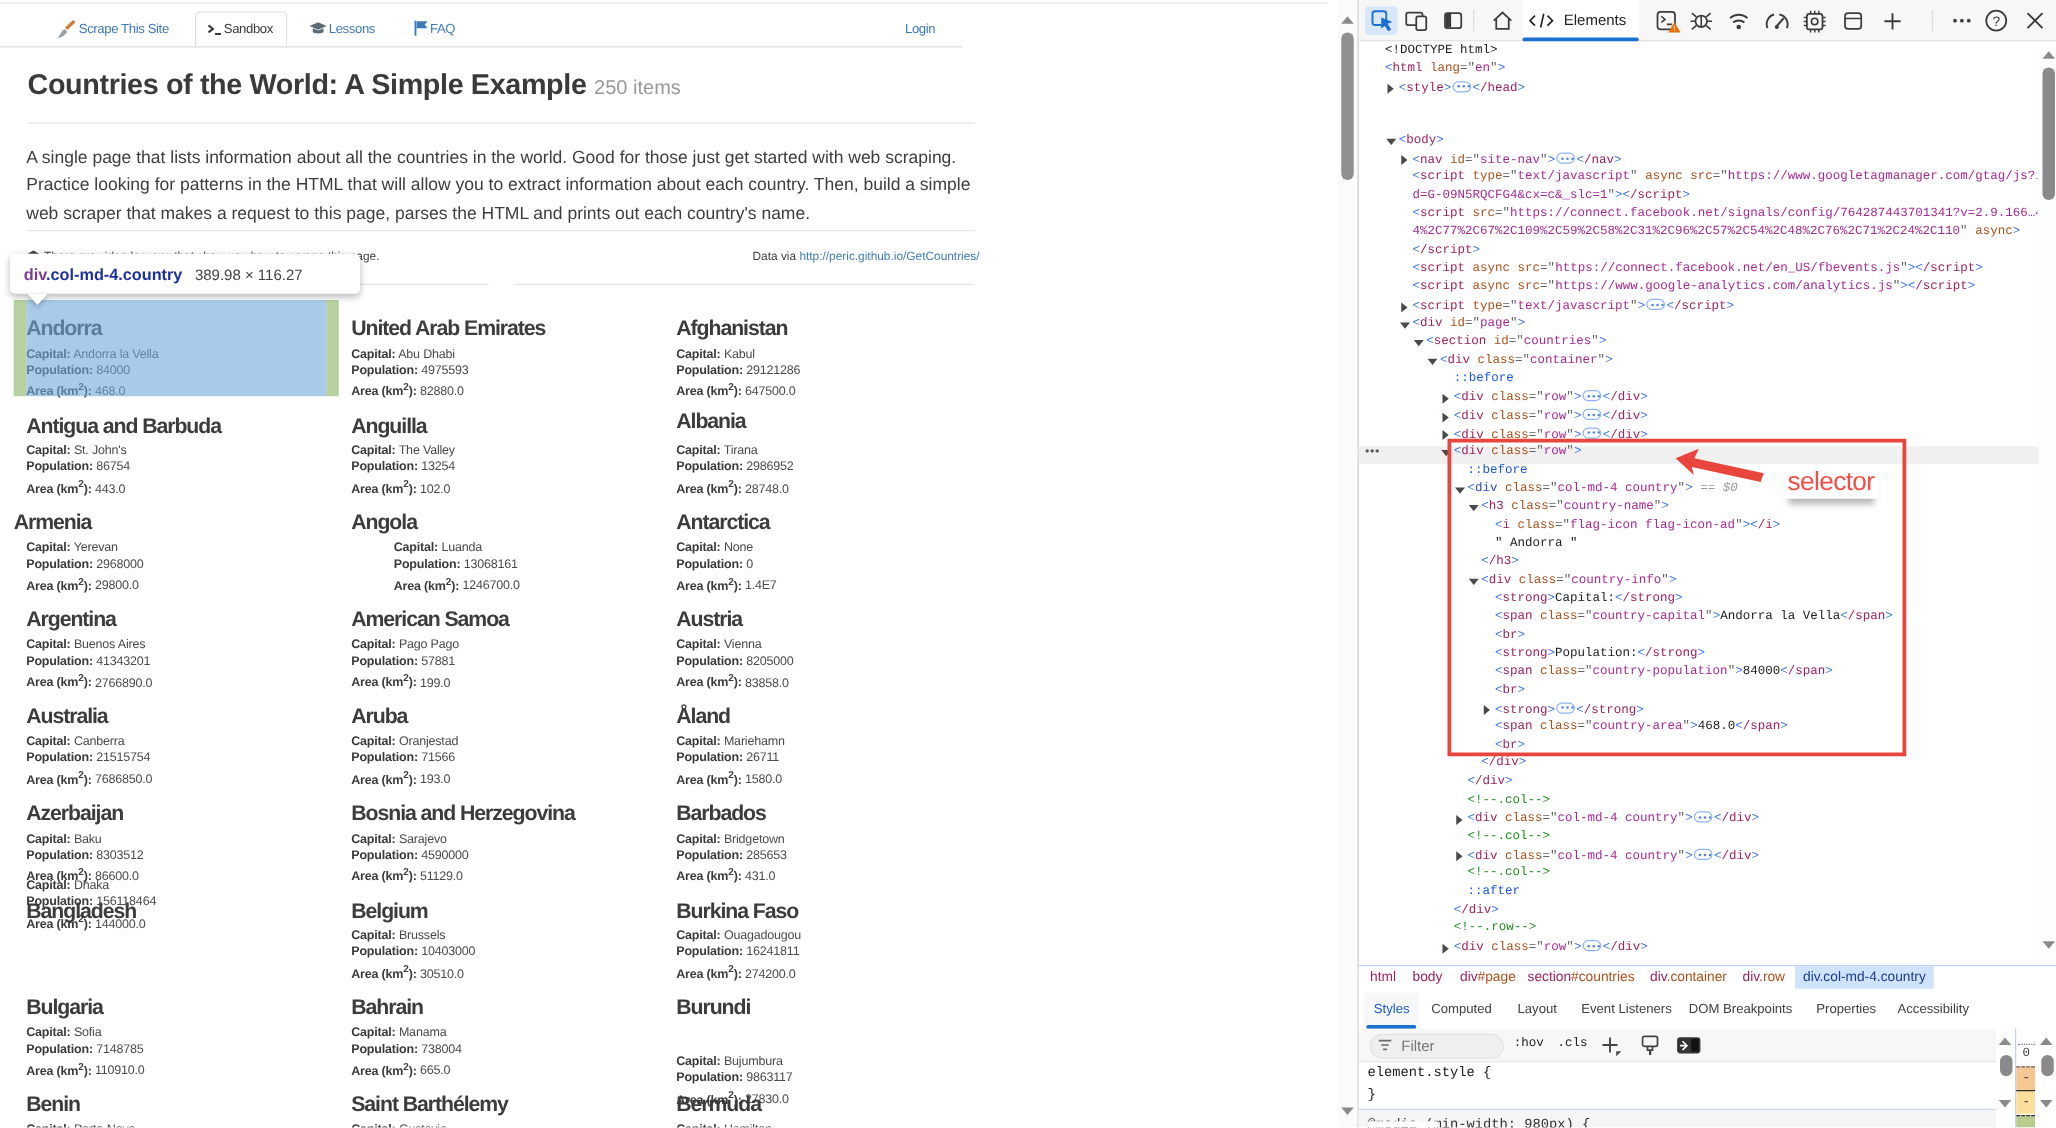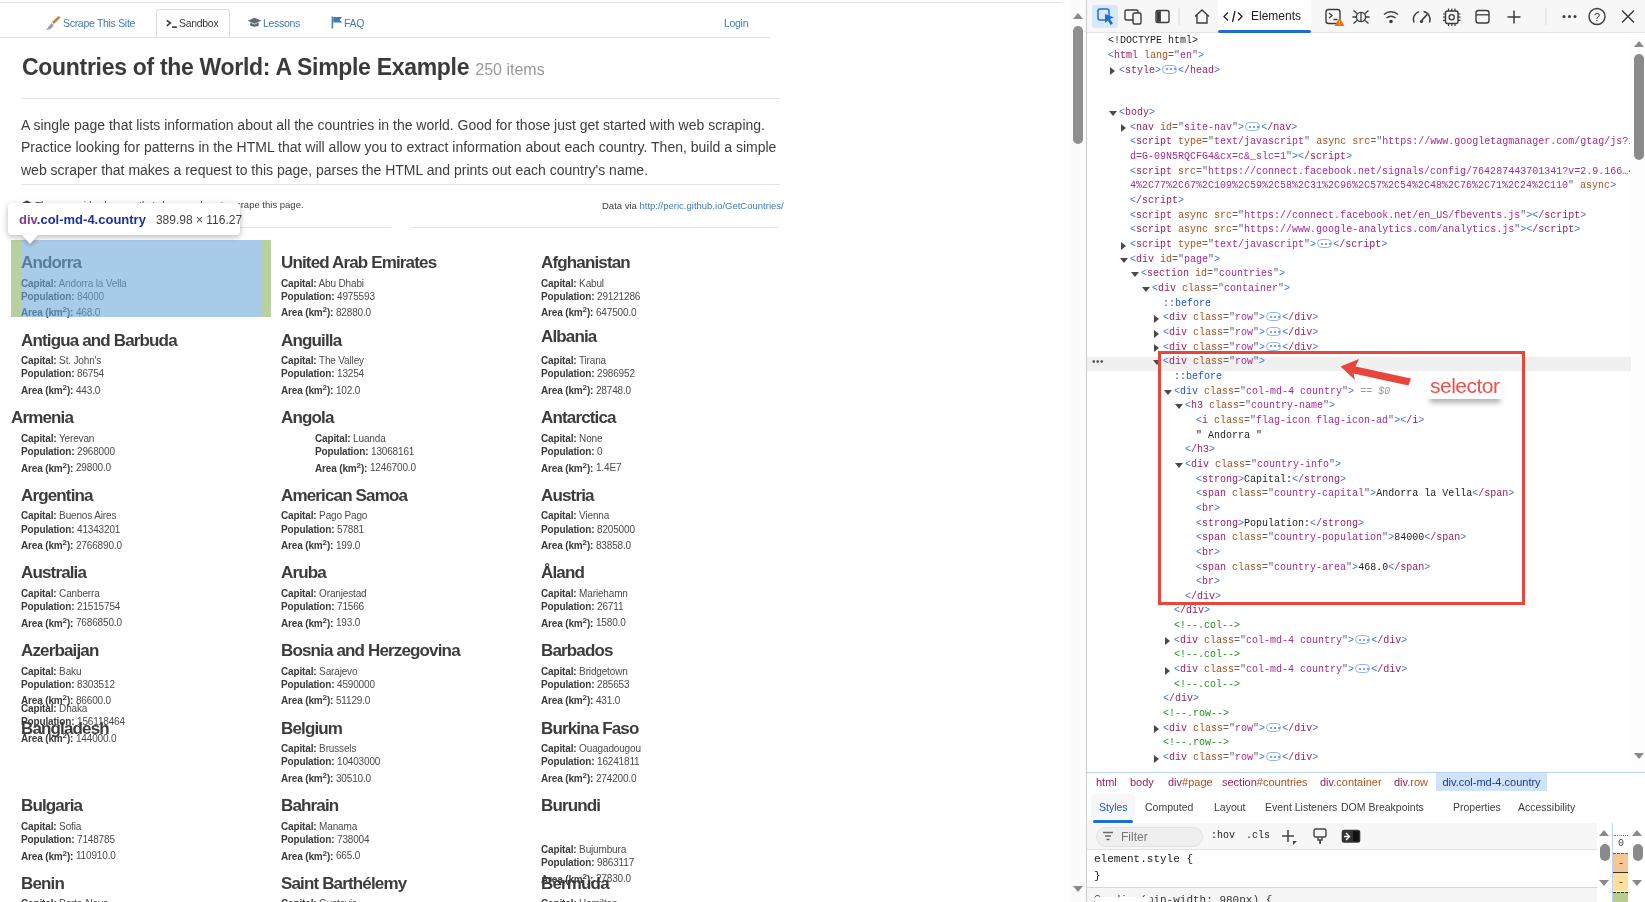--- a/index.html
+++ b/index.html
@@ -18,21 +18,21 @@
 .hr { position:absolute; height:1px; background:#e4e4e4; }
 h1 { font-size:23px; letter-spacing:-0.3px; font-weight:bold; color:#3a3a3a; }
 h1 .small { font-size:16px; letter-spacing:0; font-weight:normal; color:#999; }
 #lead { position:absolute; top:114px; left:21px; font-size:14px; line-height:22.3px; color:#3d3d3d; white-space:nowrap; }
 .cname { font-size:17px; letter-spacing:-0.85px; font-weight:bold; color:#3c3c3c; white-space:nowrap; }
 .cinfo { font-size:10px; letter-spacing:-0.15px; color:#4a4a4a; line-height:13.3px; white-space:nowrap; }
 .cinfo b { color:#3a3a3a; }
 .cinfo sup { font-size:8px; }
 .hl-green { position:absolute; top:240px; width:10px; height:77px; background:#b7d2a0; }
 #hl-blue  { position:absolute; left:21px; top:240px; width:240px; height:77px; background:rgba(111,168,220,0.60); }
-#tooltip { position:absolute; left:8px; top:203px; width:232px; height:32px; background:#fff;
+#tooltip { position:absolute; left:8px; top:203px; width:280px; height:32px; background:#fff;
   border-radius:4px; box-shadow:0 2px 6px rgba(0,0,0,0.28); z-index:30; }
 #tooltip .arrow { position:absolute; left:14px; top:32px; width:0; height:0;
   border-left:8px solid transparent; border-right:8px solid transparent; border-top:9px solid #fff;
   filter:drop-shadow(0 2px 2px rgba(0,0,0,0.25)); }
 #tooltip .row1 { position:absolute; left:11px; top:9px; font-size:13px; white-space:nowrap; }
 #pagescroll { position:absolute; left:1070px; top:0; width:16px; height:902px; background:#fbfbfb; }
 #pagescroll .thumb { position:absolute; left:3px; top:26px; width:10px; height:118px; background:#8f8f8f; border-radius:5px; }
 .scroll-arrow-up { width:0;height:0;border-left:5px solid transparent;border-right:5px solid transparent;border-bottom:6px solid #8a8a8a; position:absolute; }
 .scroll-arrow-dn { width:0;height:0;border-left:5px solid transparent;border-right:5px solid transparent;border-top:6px solid #8a8a8a; position:absolute; }
 
@@ -287,29 +287,31 @@
 <div class="trow" style="padding-left:109px;"><span class="b">&lt;</span><span class="t">i</span> <span class="a">class</span><span class="q">="</span><span class="v">flag-icon flag-icon-ad</span><span class="q">"</span><span class="b">&gt;</span><span class="b">&lt;</span><span class="t">/i</span><span class="b">&gt;</span></div>
 <div class="trow" style="padding-left:109px;"><span class="k">" Andorra "</span></div>
 <div class="trow" style="padding-left:98px;"><span class="b">&lt;</span><span class="t">/h3</span><span class="b">&gt;</span></div>
 <div class="trow" style="padding-left:98px;"><span class="ar ad" style="left:88px;"></span><span class="b">&lt;</span><span class="t">div</span> <span class="a">class</span><span class="q">="</span><span class="v">country-info</span><span class="q">"</span><span class="b">&gt;</span></div>
 <div class="trow" style="padding-left:109px;"><span class="b">&lt;</span><span class="t">strong</span><span class="b">&gt;</span><span class="k">Capital:</span><span class="b">&lt;</span><span class="t">/strong</span><span class="b">&gt;</span></div>
 <div class="trow" style="padding-left:109px;"><span class="b">&lt;</span><span class="t">span</span> <span class="a">class</span><span class="q">="</span><span class="v">country-capital</span><span class="q">"</span><span class="b">&gt;</span><span class="k">Andorra la Vella</span><span class="b">&lt;</span><span class="t">/span</span><span class="b">&gt;</span></div>
 <div class="trow" style="padding-left:109px;"><span class="b">&lt;</span><span class="t">br</span><span class="b">&gt;</span></div>
 <div class="trow" style="padding-left:109px;"><span class="b">&lt;</span><span class="t">strong</span><span class="b">&gt;</span><span class="k">Population:</span><span class="b">&lt;</span><span class="t">/strong</span><span class="b">&gt;</span></div>
 <div class="trow" style="padding-left:109px;"><span class="b">&lt;</span><span class="t">span</span> <span class="a">class</span><span class="q">="</span><span class="v">country-population</span><span class="q">"</span><span class="b">&gt;</span><span class="k">84000</span><span class="b">&lt;</span><span class="t">/span</span><span class="b">&gt;</span></div>
 <div class="trow" style="padding-left:109px;"><span class="b">&lt;</span><span class="t">br</span><span class="b">&gt;</span></div>
+<div class="trow" style="padding-left:109px;"><span class="ar arr" style="left:100px;"></span><span class="b">&lt;</span><span class="t">strong</span><span class="b">&gt;</span><span class="pill"><i></i><i></i><i></i></span><span class="b">&lt;</span><span class="t">/strong</span><span class="b">&gt;</span></div>
 <div class="trow" style="padding-left:109px;"><span class="b">&lt;</span><span class="t">span</span> <span class="a">class</span><span class="q">="</span><span class="v">country-area</span><span class="q">"</span><span class="b">&gt;</span><span class="k">468.0</span><span class="b">&lt;</span><span class="t">/span</span><span class="b">&gt;</span></div>
 <div class="trow" style="padding-left:109px;"><span class="b">&lt;</span><span class="t">br</span><span class="b">&gt;</span></div>
 <div class="trow" style="padding-left:98px;"><span class="b">&lt;</span><span class="t">/div</span><span class="b">&gt;</span></div>
 <div class="trow" style="padding-left:87px;"><span class="b">&lt;</span><span class="t">/div</span><span class="b">&gt;</span></div>
 <div class="trow" style="padding-left:87px;"><span class="c">&lt;!--.col--&gt;</span></div>
 <div class="trow" style="padding-left:87px;"><span class="ar arr" style="left:78px;"></span><span class="b">&lt;</span><span class="t">div</span> <span class="a">class</span><span class="q">="</span><span class="v">col-md-4 country</span><span class="q">"</span><span class="b">&gt;</span><span class="pill"><i></i><i></i><i></i></span><span class="b">&lt;</span><span class="t">/div</span><span class="b">&gt;</span></div>
 <div class="trow" style="padding-left:87px;"><span class="c">&lt;!--.col--&gt;</span></div>
 <div class="trow" style="padding-left:87px;"><span class="ar arr" style="left:78px;"></span><span class="b">&lt;</span><span class="t">div</span> <span class="a">class</span><span class="q">="</span><span class="v">col-md-4 country</span><span class="q">"</span><span class="b">&gt;</span><span class="pill"><i></i><i></i><i></i></span><span class="b">&lt;</span><span class="t">/div</span><span class="b">&gt;</span></div>
 <div class="trow" style="padding-left:87px;"><span class="c">&lt;!--.col--&gt;</span></div>
+<div class="trow" style="padding-left:87px;"><span class="p">::after</span></div>
 <div class="trow" style="padding-left:76px;"><span class="b">&lt;</span><span class="t">/div</span><span class="b">&gt;</span></div>
 <div class="trow" style="padding-left:76px;"><span class="c">&lt;!--.row--&gt;</span></div>
 <div class="trow" style="padding-left:76px;"><span class="ar arr" style="left:67px;"></span><span class="b">&lt;</span><span class="t">div</span> <span class="a">class</span><span class="q">="</span><span class="v">row</span><span class="q">"</span><span class="b">&gt;</span><span class="pill"><i></i><i></i><i></i></span><span class="b">&lt;</span><span class="t">/div</span><span class="b">&gt;</span></div>
 <div class="trow" style="padding-left:76px;"><span class="c">&lt;!--.row--&gt;</span></div>
 <div class="trow" style="padding-left:76px;"><span class="ar arr" style="left:67px;"></span><span class="b">&lt;</span><span class="t">div</span> <span class="a">class</span><span class="q">="</span><span class="v">row</span><span class="q">"</span><span class="b">&gt;</span><span class="pill"><i></i><i></i><i></i></span><span class="b">&lt;</span><span class="t">/div</span><span class="b">&gt;</span></div>
     </div>
     <div id="treescroll">
       <div class="scroll-arrow-up" style="left:2.5px;top:7px;"></div>
       <div class="thumb"></div>
       <div class="scroll-arrow-dn" style="left:2.5px;top:719px;"></div>
@@ -328,21 +330,21 @@
       <span class="crumb" style="left:307px;"><span class="cr-t">div</span><span class="cr-a">.row</span></span>
       <span id="crumb-sel">div.col-md-4.country</span>
     </div>
     <div id="sbtabs">
       <div id="styles-hl"></div>
       <div id="styles-ul"></div>
       <span class="sbtab" style="left:12px;color:#1b57c2;">Styles</span>
       <span class="sbtab" style="left:58px;">Computed</span>
       <span class="sbtab" style="left:127px;">Layout</span>
       <span class="sbtab" style="left:178px;">Event Listeners</span>
-      <span class="sbtab" style="left:254px;">DOM Breakpoints</span>
+      <span class="sbtab" style="left:264px;">DOM Breakpoints</span>
       <span class="sbtab" style="left:366px;">Properties</span>
       <span class="sbtab" style="left:431px;">Accessibility</span>
     </div>
     <div id="filterrow">
       <div id="filterpill"><span style="margin-left:24px;">Filter</span></div>
       <svg class="abs" style="left:15px;top:8px;" width="12" height="11" viewBox="0 0 12 11">
           <path d="M1 1.5h10M3 5h6M4.5 8.5h3" stroke="#6a6a6a" stroke-width="1.3" fill="none"></path>
         </svg>
       <span class="abs mono" style="left:124px;top:7px;font-size:10px;color:#202124;">:hov</span>
       <span class="abs mono" style="left:159px;top:7px;font-size:10px;color:#202124;">.cls</span>

